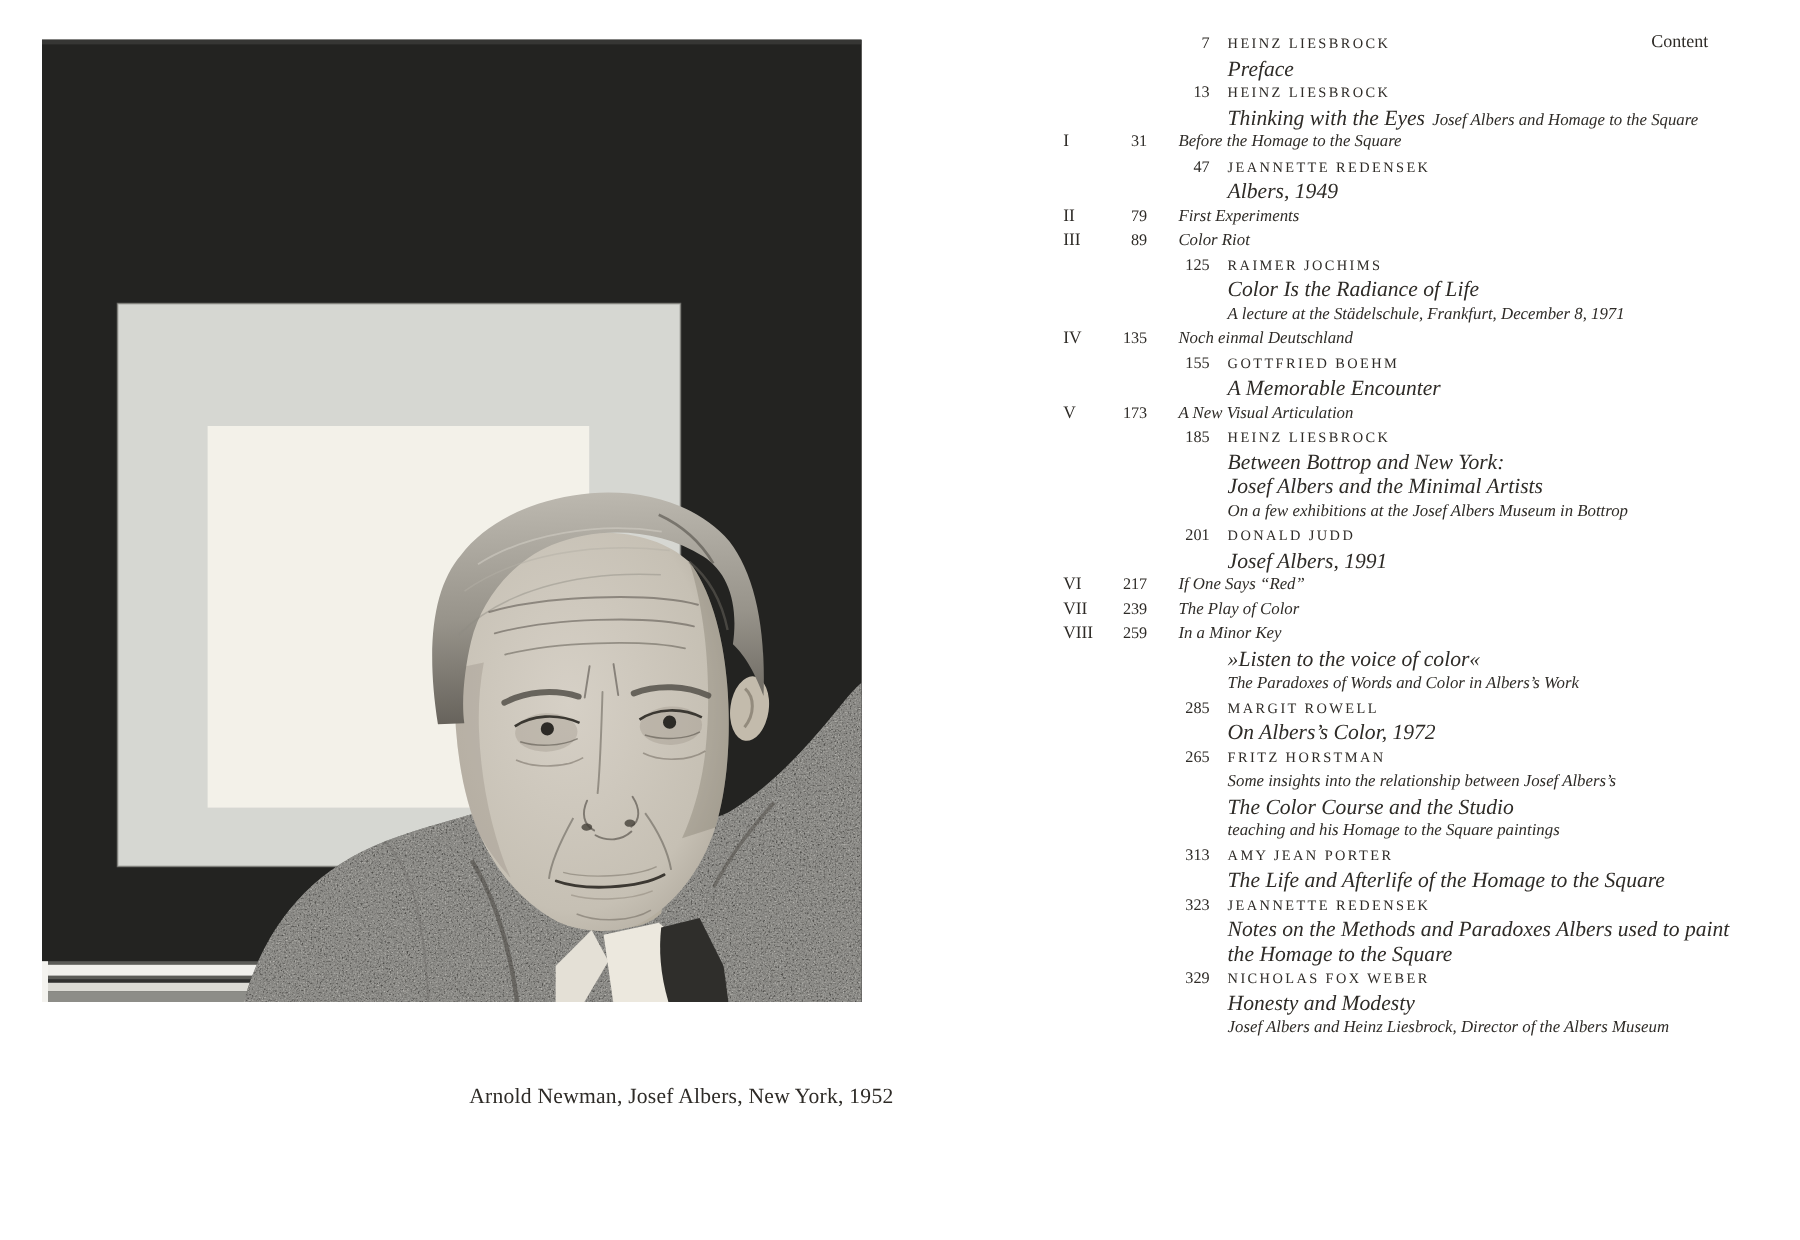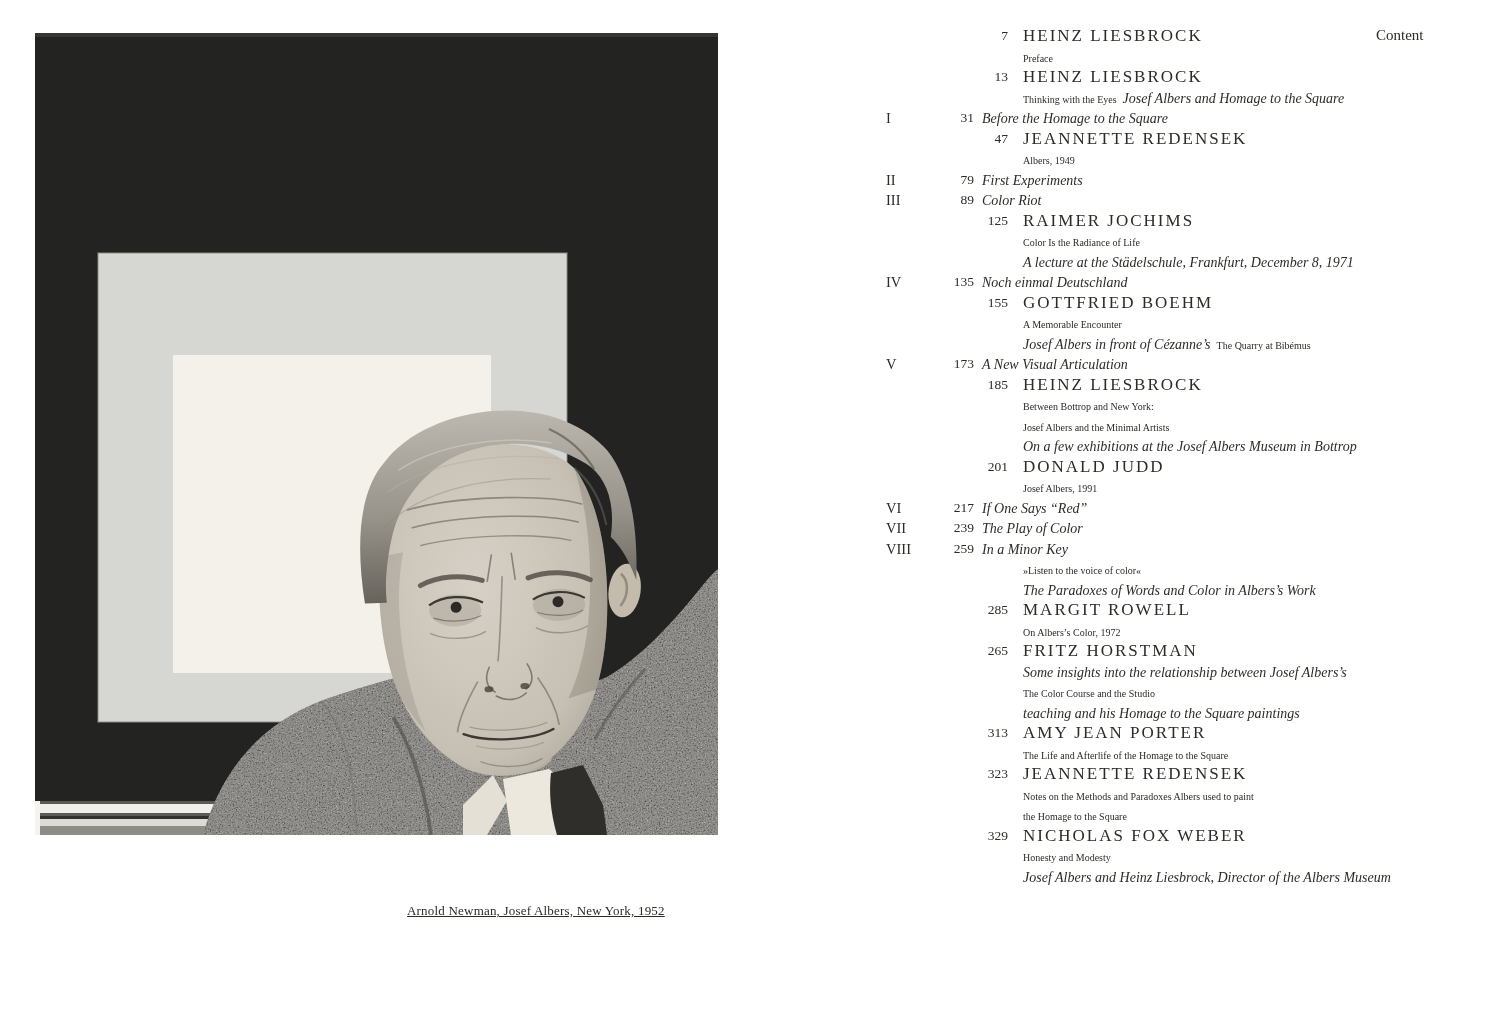--- a/index.html
+++ b/index.html
@@ -15,41 +15,41 @@
     position:relative;
     overflow:hidden;
   }
   
   .photo{
     position:absolute; left:35px; top:33px; width:683px; height:802px;
     background:var(--photo_black);
   }
   .photo svg{display:block;width:100%;height:100%;}
   .caption{
-    position:absolute; left:407px; top:903px; width:340px;
-    font-size:13px; letter-spacing:.2px; white-space:nowrap;text-decoration:underline;
+    position:absolute; left:391px; top:903px; width:340px;
+    font-size:18px; letter-spacing:.2px; white-space:nowrap;
   }
   
   .content-label{
     position:absolute; left:1376px; top:27px; font-size:15px;
   }
   .toc{
     position:absolute; left:886px; top:26px; width:585px;
   }
   .toc-row{position:relative; height:20.5px; line-height:20.5px; white-space:nowrap;}
   .toc-row span{line-height:20.5px;}
   .num{position:absolute; left:0; font-size:14.5px;}
   .pg{position:absolute; font-size:13.5px; text-align:right;}
-  .pg1{left:32px; width:56px;font-family:Liberation Serif, serif;}
+  .pg1{left:14px; width:56px;font-family:Liberation Serif, serif;}
   .pg2{left:70px; width:52px;}
   .title{position:absolute; white-space:nowrap;}
   .ta{left:96px;}
   .tb{left:137px;}
-  .seg-caps{font-size:17px; letter-spacing:2px; }
-  .seg-t{font-size:10px;}
+  .seg-caps{font-size:12px; letter-spacing:2px; }
+  .seg-t{font-size:18px;font-style:italic;}
   .seg-i{font-style:italic; font-size:14px;}
   .seg-i + .seg-t, .seg-t + .seg-i{margin-left:6px;margin-top:36px;}
 </style>
 </head>
 <body>
 
 <div class="photo">
   <svg viewBox="0 0 683 802" preserveAspectRatio="none">
     <defs>
       <linearGradient id="hairG" x1="0" y1="0" x2="0" y2="1">
@@ -247,23 +247,20 @@
       <span class="title ta"><span class="seg-i">Noch einmal Deutschland</span></span>
     </div>
     <div class="toc-row">
       <span class="pg pg2">155</span>
       <span class="title tb"><span class="seg-caps">GOTTFRIED BOEHM</span></span>
     </div>
     <div class="toc-row">
       <span class="title tb"><span class="seg-t">A Memorable Encounter</span></span>
     </div>
     <div class="toc-row">
-      <span class="title tb"><span class="seg-i">Josef Albers in front of Cézanne’s</span><span class="seg-t">The Quarry at Bibémus</span></span>
-    </div>
-    <div class="toc-row">
       <span class="num">V</span>
       <span class="pg pg1">173</span>
       <span class="title ta"><span class="seg-i">A New Visual Articulation</span></span>
     </div>
     <div class="toc-row">
       <span class="pg pg2">185</span>
       <span class="title tb"><span class="seg-caps">HEINZ LIESBROCK</span></span>
     </div>
     <div class="toc-row">
       <span class="title tb"><span class="seg-t">Between Bottrop and New York:</span></span>

